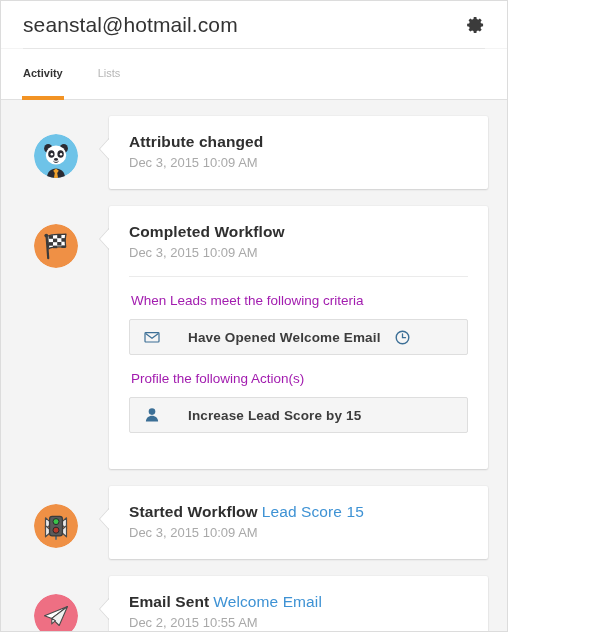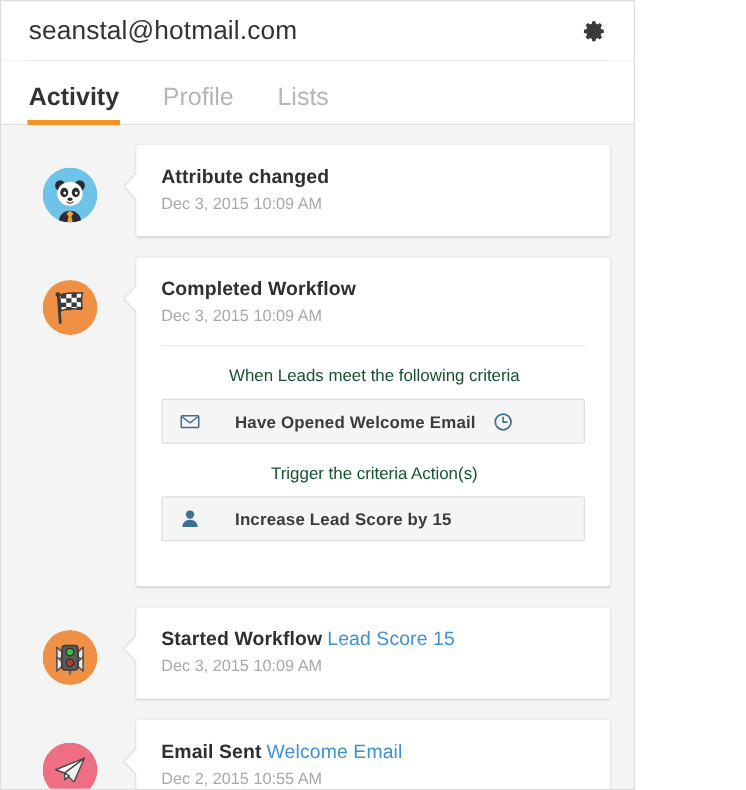--- a/index.html
+++ b/index.html
@@ -61,21 +61,21 @@
     height: 51px;
     padding: 0 22px;
     display: flex;
     align-items: flex-start;
     box-sizing: border-box;
     position: relative;
     border-bottom: 1px solid #e0e0e0;
   }
   .tab {
     position: relative;
-    font-size: 20px;
+    font-size: 11px;
     padding: 18px 0 0 0;
     margin-right: 35px;
     color: #b6b6b6;
     cursor: pointer;
     height: 51px;
     box-sizing: border-box;
   }
   .tab.active {
     color: #333333;
     font-weight: 600;
@@ -150,23 +150,22 @@
     color: #a9a9a9;
     font-weight: 400;
   }
   .card-divider {
     height: 1px;
     background: #ebebeb;
     margin: 16px 0 0 0;
   }
   .section-label {
     font-size: 13.5px;
-    color: #14532d;
+    color: #a21caf;
     margin: 16px 0 11px 2px;
-    text-align: center;
   }
   .rule-box {
     background: #f5f5f5;
     border: 1px solid #dedede;
     border-radius: 2px;
     padding: 0 14px;
     height: 34px;
     display: flex;
     align-items: center;
     margin-bottom: 2px;
@@ -211,21 +210,20 @@
       <svg width="20" height="20" viewBox="0 0 20 20" aria-hidden="true">
         <path fill="#3b3b3b" d="M10 6.4a3.6 3.6 0 100 7.2 3.6 3.6 0 000-7.2zm0 5.3a1.7 1.7 0 110-3.4 1.7 1.7 0 010 3.4z"></path>
         <path fill="#3b3b3b" d="M17.1 11.3l-.02-2.6-2-.33a5.4 5.4 0 00-.6-1.45l1.2-1.65-1.85-1.84-1.65 1.2a5.4 5.4 0 00-1.45-.6l-.33-2H7.8l-.33 2c-.52.14-1 .34-1.45.6L4.37 3.43 2.53 5.28l1.2 1.65c-.26.45-.46.93-.6 1.45l-2 .33v2.6l2 .33c.14.52.34 1 .6 1.45l-1.2 1.65 1.84 1.84 1.65-1.2c.45.26.93.46 1.45.6l.33 2h2.6l.33-2a5.4 5.4 0 001.45-.6l1.65 1.2 1.84-1.84-1.2-1.65c.26-.45.46-.93.6-1.45l2-.33z"></path>
       </svg>
     </div>
   </div>
   <div class="header-rule"></div>
 
   <div class="tabs">
     <div class="tab active">Activity</div>
-    <div class="tab">Profile</div>
     <div class="tab">Lists</div>
   </div>
 
   <div class="feed">
 
     <div class="entry">
       <div class="avatar">
         <svg width="44" height="44" viewBox="0 0 44 44" aria-hidden="true">
           <circle cx="22" cy="22" r="22" fill="#6ec3e8"></circle>
           <path d="M13 44c0-6 4-9.5 9-9.5s9 3.5 9 9.5z" fill="#2b2b33"></path>
@@ -287,21 +285,21 @@
           </span>
           <span class="rule-text">Have Opened Welcome Email</span>
           <span class="rule-trailing">
             <svg width="15" height="15" viewBox="0 0 15 15" aria-hidden="true">
               <circle cx="7.5" cy="7.5" r="6.3" fill="none" stroke="#3c6f96" stroke-width="1.4"></circle>
               <path d="M7.5 3.9v3.8h3" fill="none" stroke="#3c6f96" stroke-width="1.3" stroke-linecap="round"></path>
             </svg>
           </span>
         </div>
 
-        <div class="section-label">Trigger the criteria Action(s)</div>
+        <div class="section-label">Profile the following Action(s)</div>
 
         <div class="rule-box">
           <span class="rule-icon">
             <svg width="16" height="16" viewBox="0 0 16 16" aria-hidden="true">
               <circle cx="8" cy="4.6" r="3.3" fill="#3c6f96"></circle>
               <path d="M1.9 14.6c0-3.6 2.7-5.8 6.1-5.8s6.1 2.2 6.1 5.8z" fill="#3c6f96"></path>
             </svg>
           </span>
           <span class="rule-text">Increase Lead Score by 15</span>
         </div>

